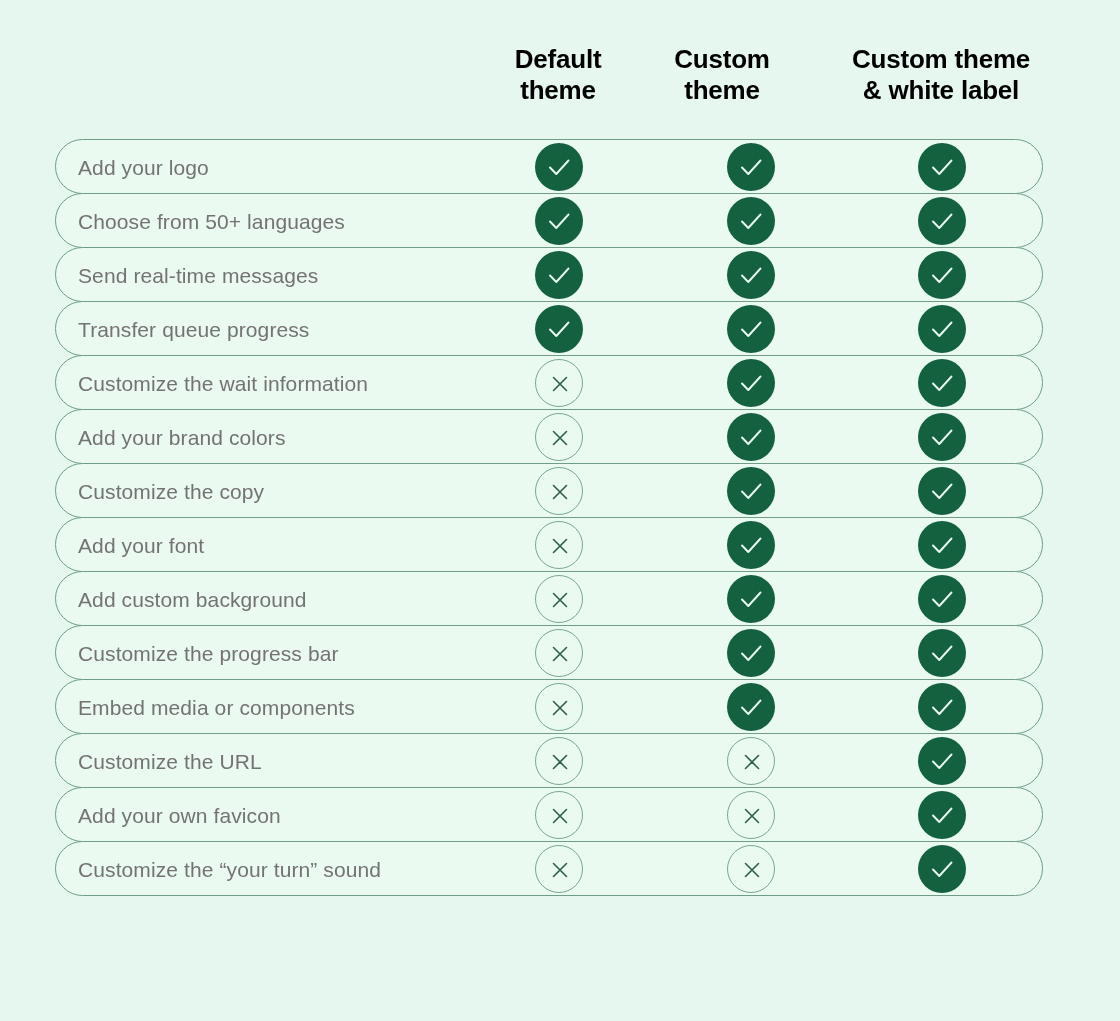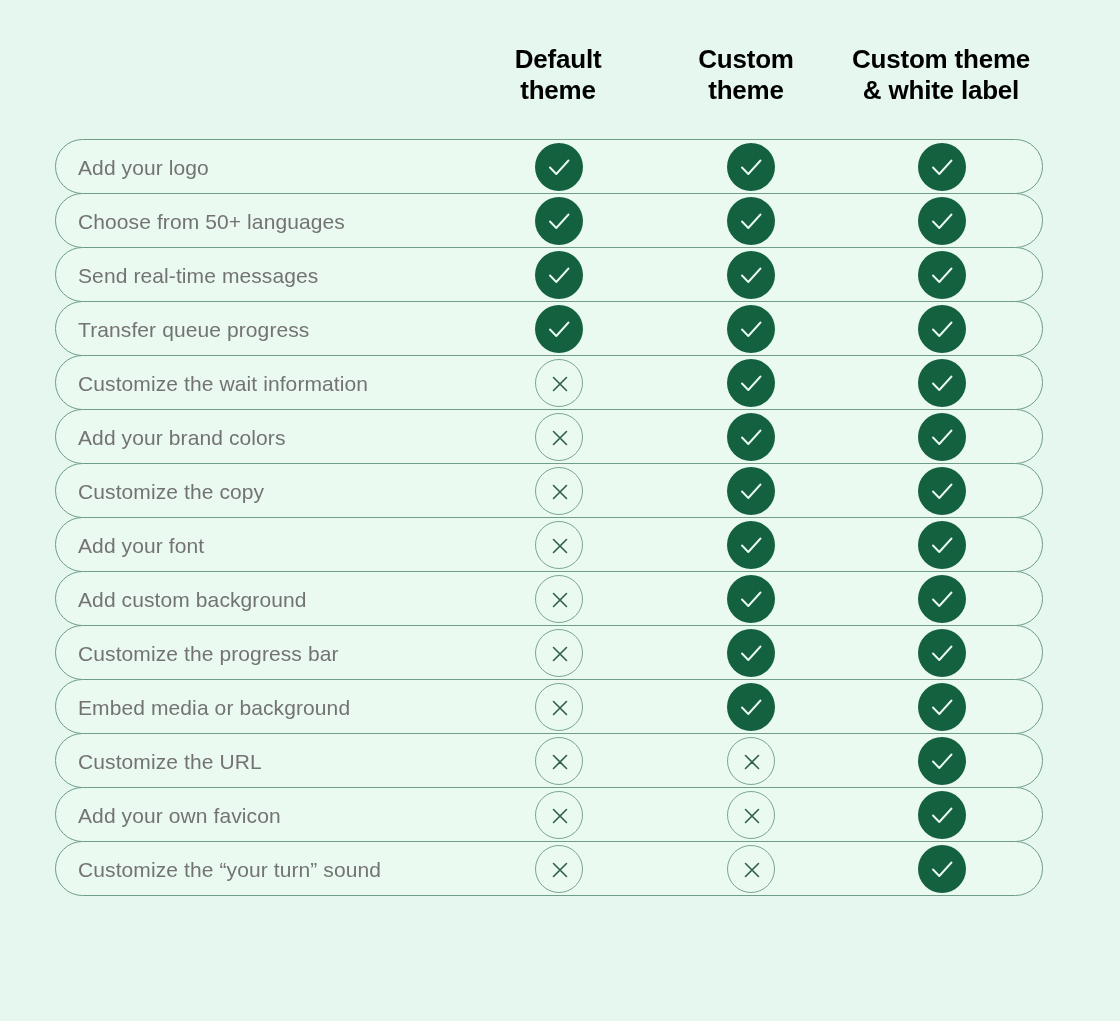--- a/index.html
+++ b/index.html
@@ -34,21 +34,21 @@
     top: 0;
     text-align: center;
     font-weight: bold;
     font-size: 26px;
     line-height: 31px;
     letter-spacing: -0.2px;
     color: #000000;
     white-space: pre-line;
   }
   .col-header.c1 { left: 458px; width: 200px; }
-  .col-header.c2 { left: 646px; width: 200px; }
+  .col-header.c2 { left: 622px; width: 200px; }
   .col-header.c3 { left: 821px; width: 240px; }
 
   
   .rows {
     position: absolute;
     left: 55px;
     top: 139px;
     width: 988px;
   }
   .feature-row {
@@ -357,21 +357,21 @@
         </div>
         <div class="cell c3">
           <span class="mark yes">
             <svg viewBox="0 0 48 48">
               <path d="M15 24.5 L21.3 31 L33.5 17.5" stroke="#eafaf1" stroke-width="1.9" fill="none" stroke-linecap="round" stroke-linejoin="round"></path>
             </svg>
           </span>
         </div>
       </div>
       <div class="feature-row">
-        <div class="row-label">Embed media or background</div>
+        <div class="row-label">Embed media or components</div>
         <div class="cell c1">
           <span class="mark no">
             <svg viewBox="0 0 48 48">
               <path d="M17.5 17.5 L30.5 30.5 M30.5 17.5 L17.5 30.5" stroke="#2f5e47" stroke-width="1.6" fill="none" stroke-linecap="round" stroke-linejoin="round"></path>
             </svg>
           </span>
         </div>
         <div class="cell c2">
           <span class="mark yes">
             <svg viewBox="0 0 48 48">

